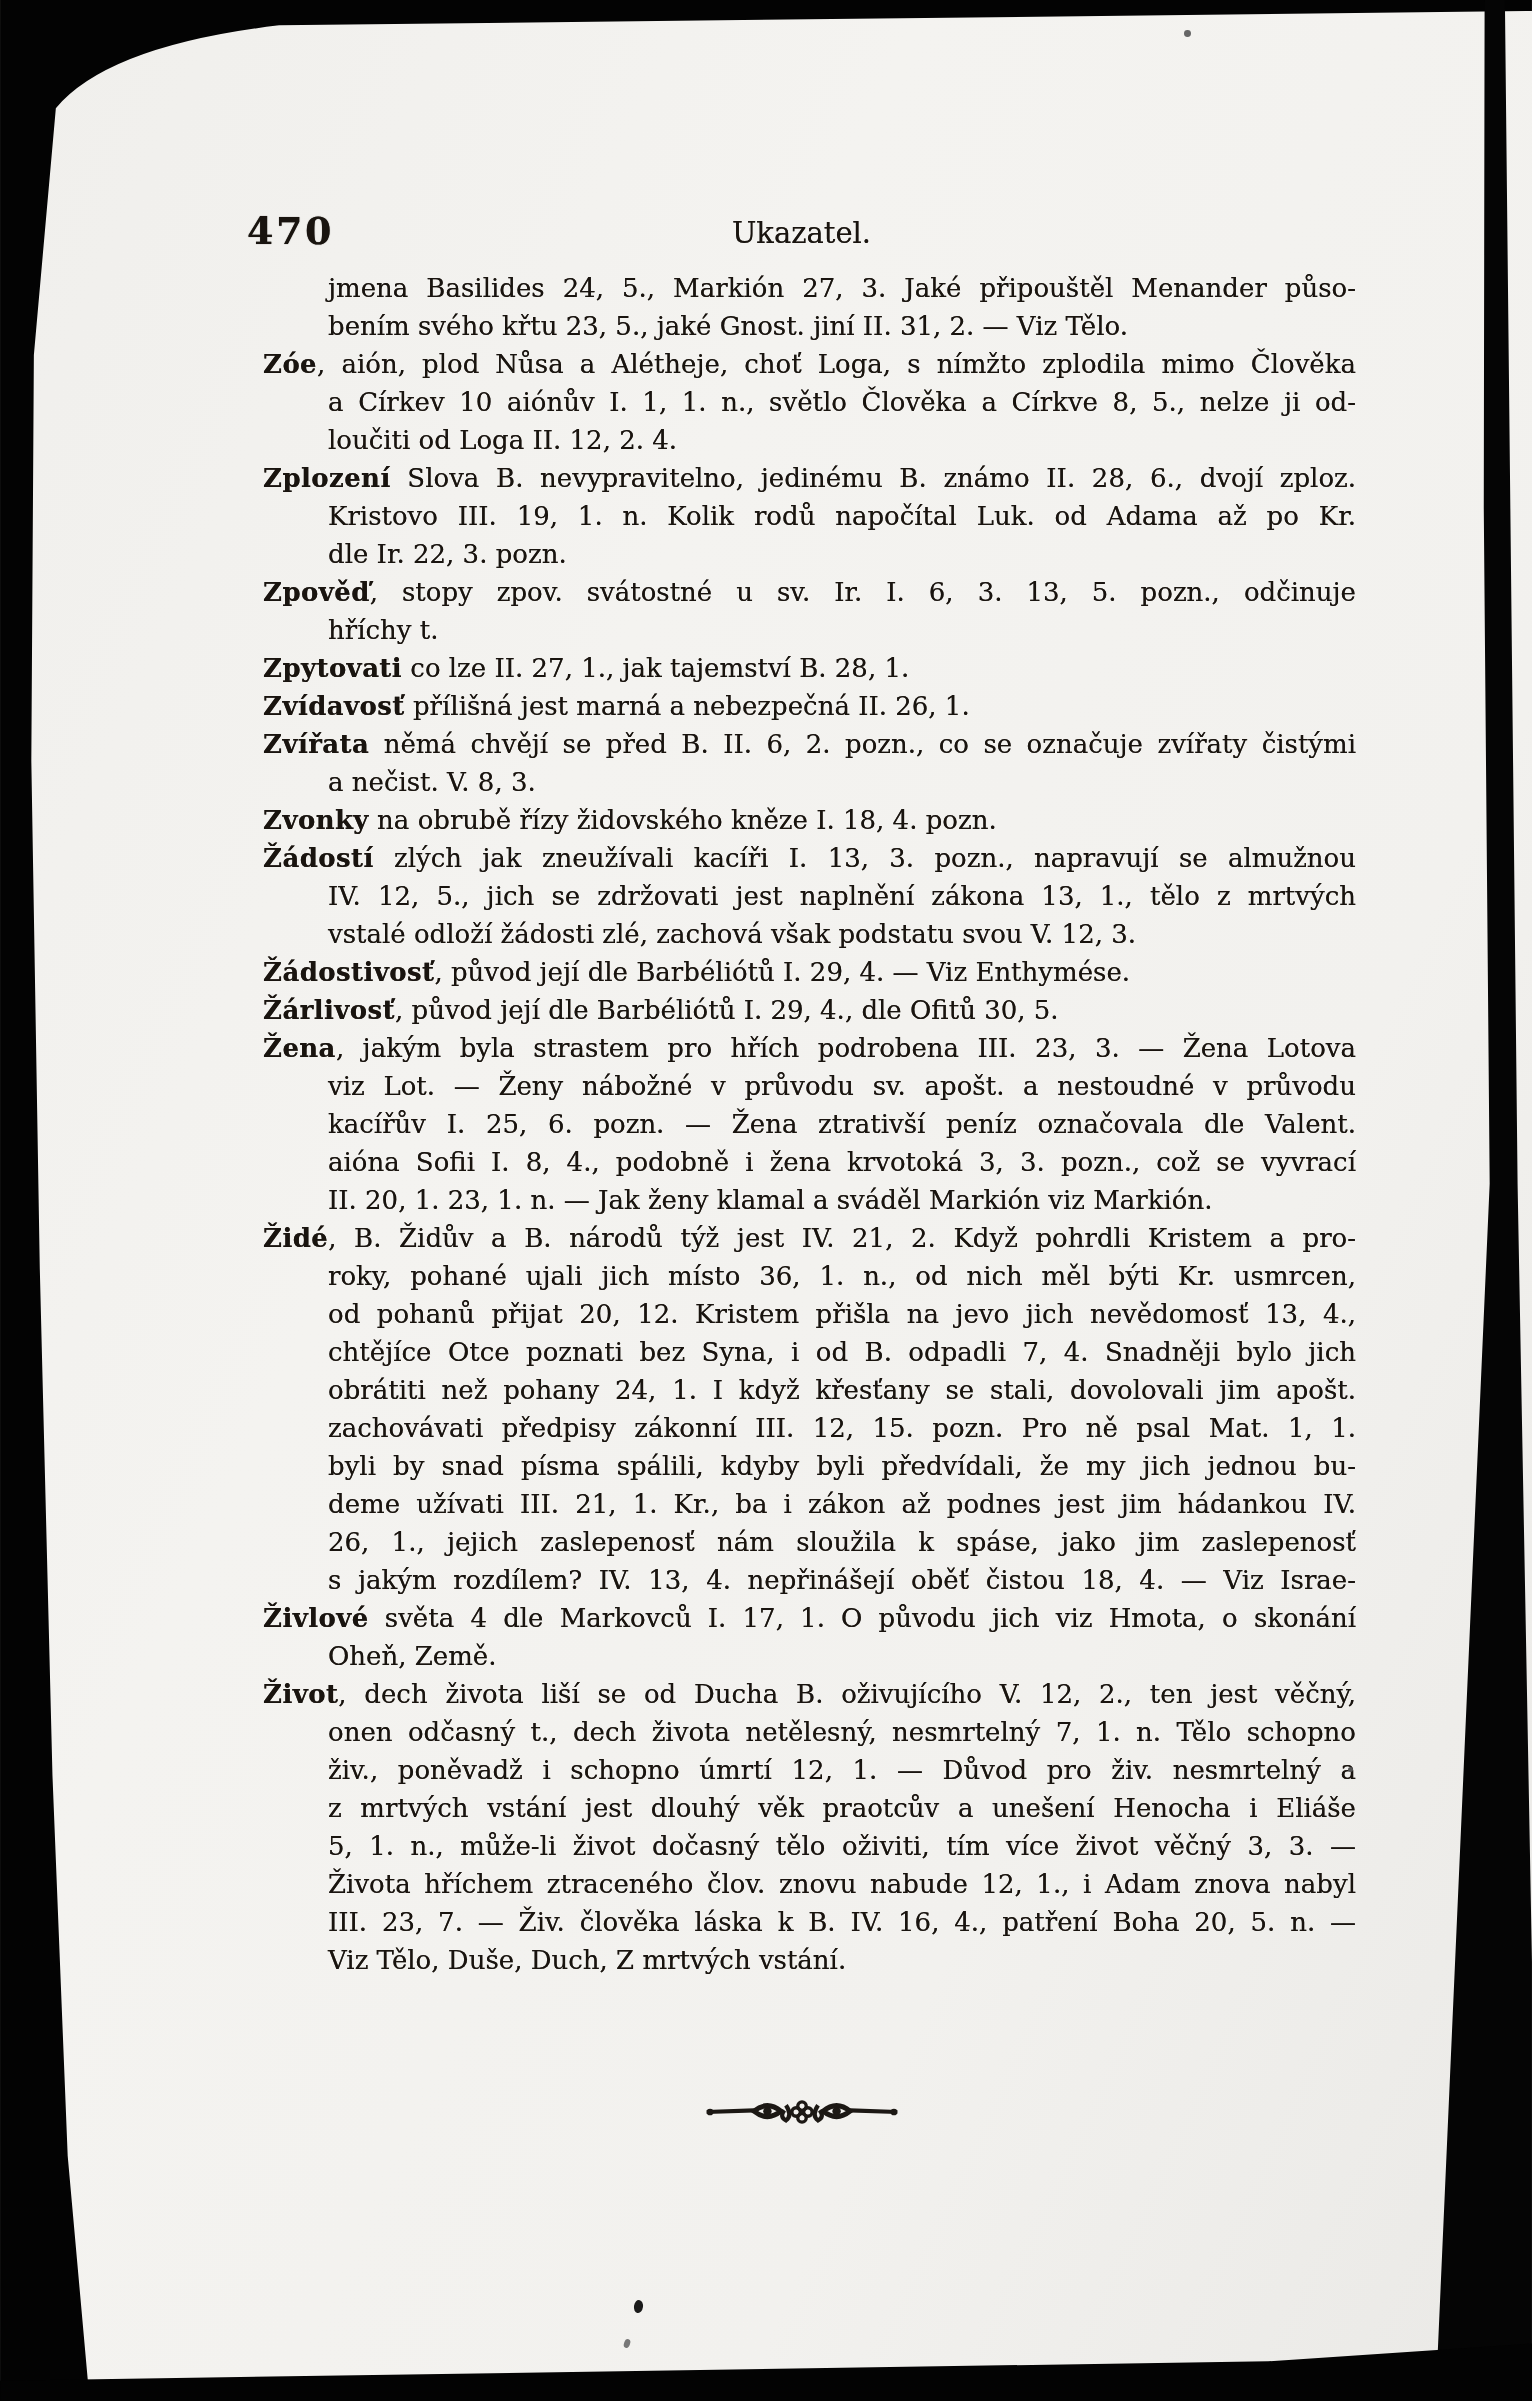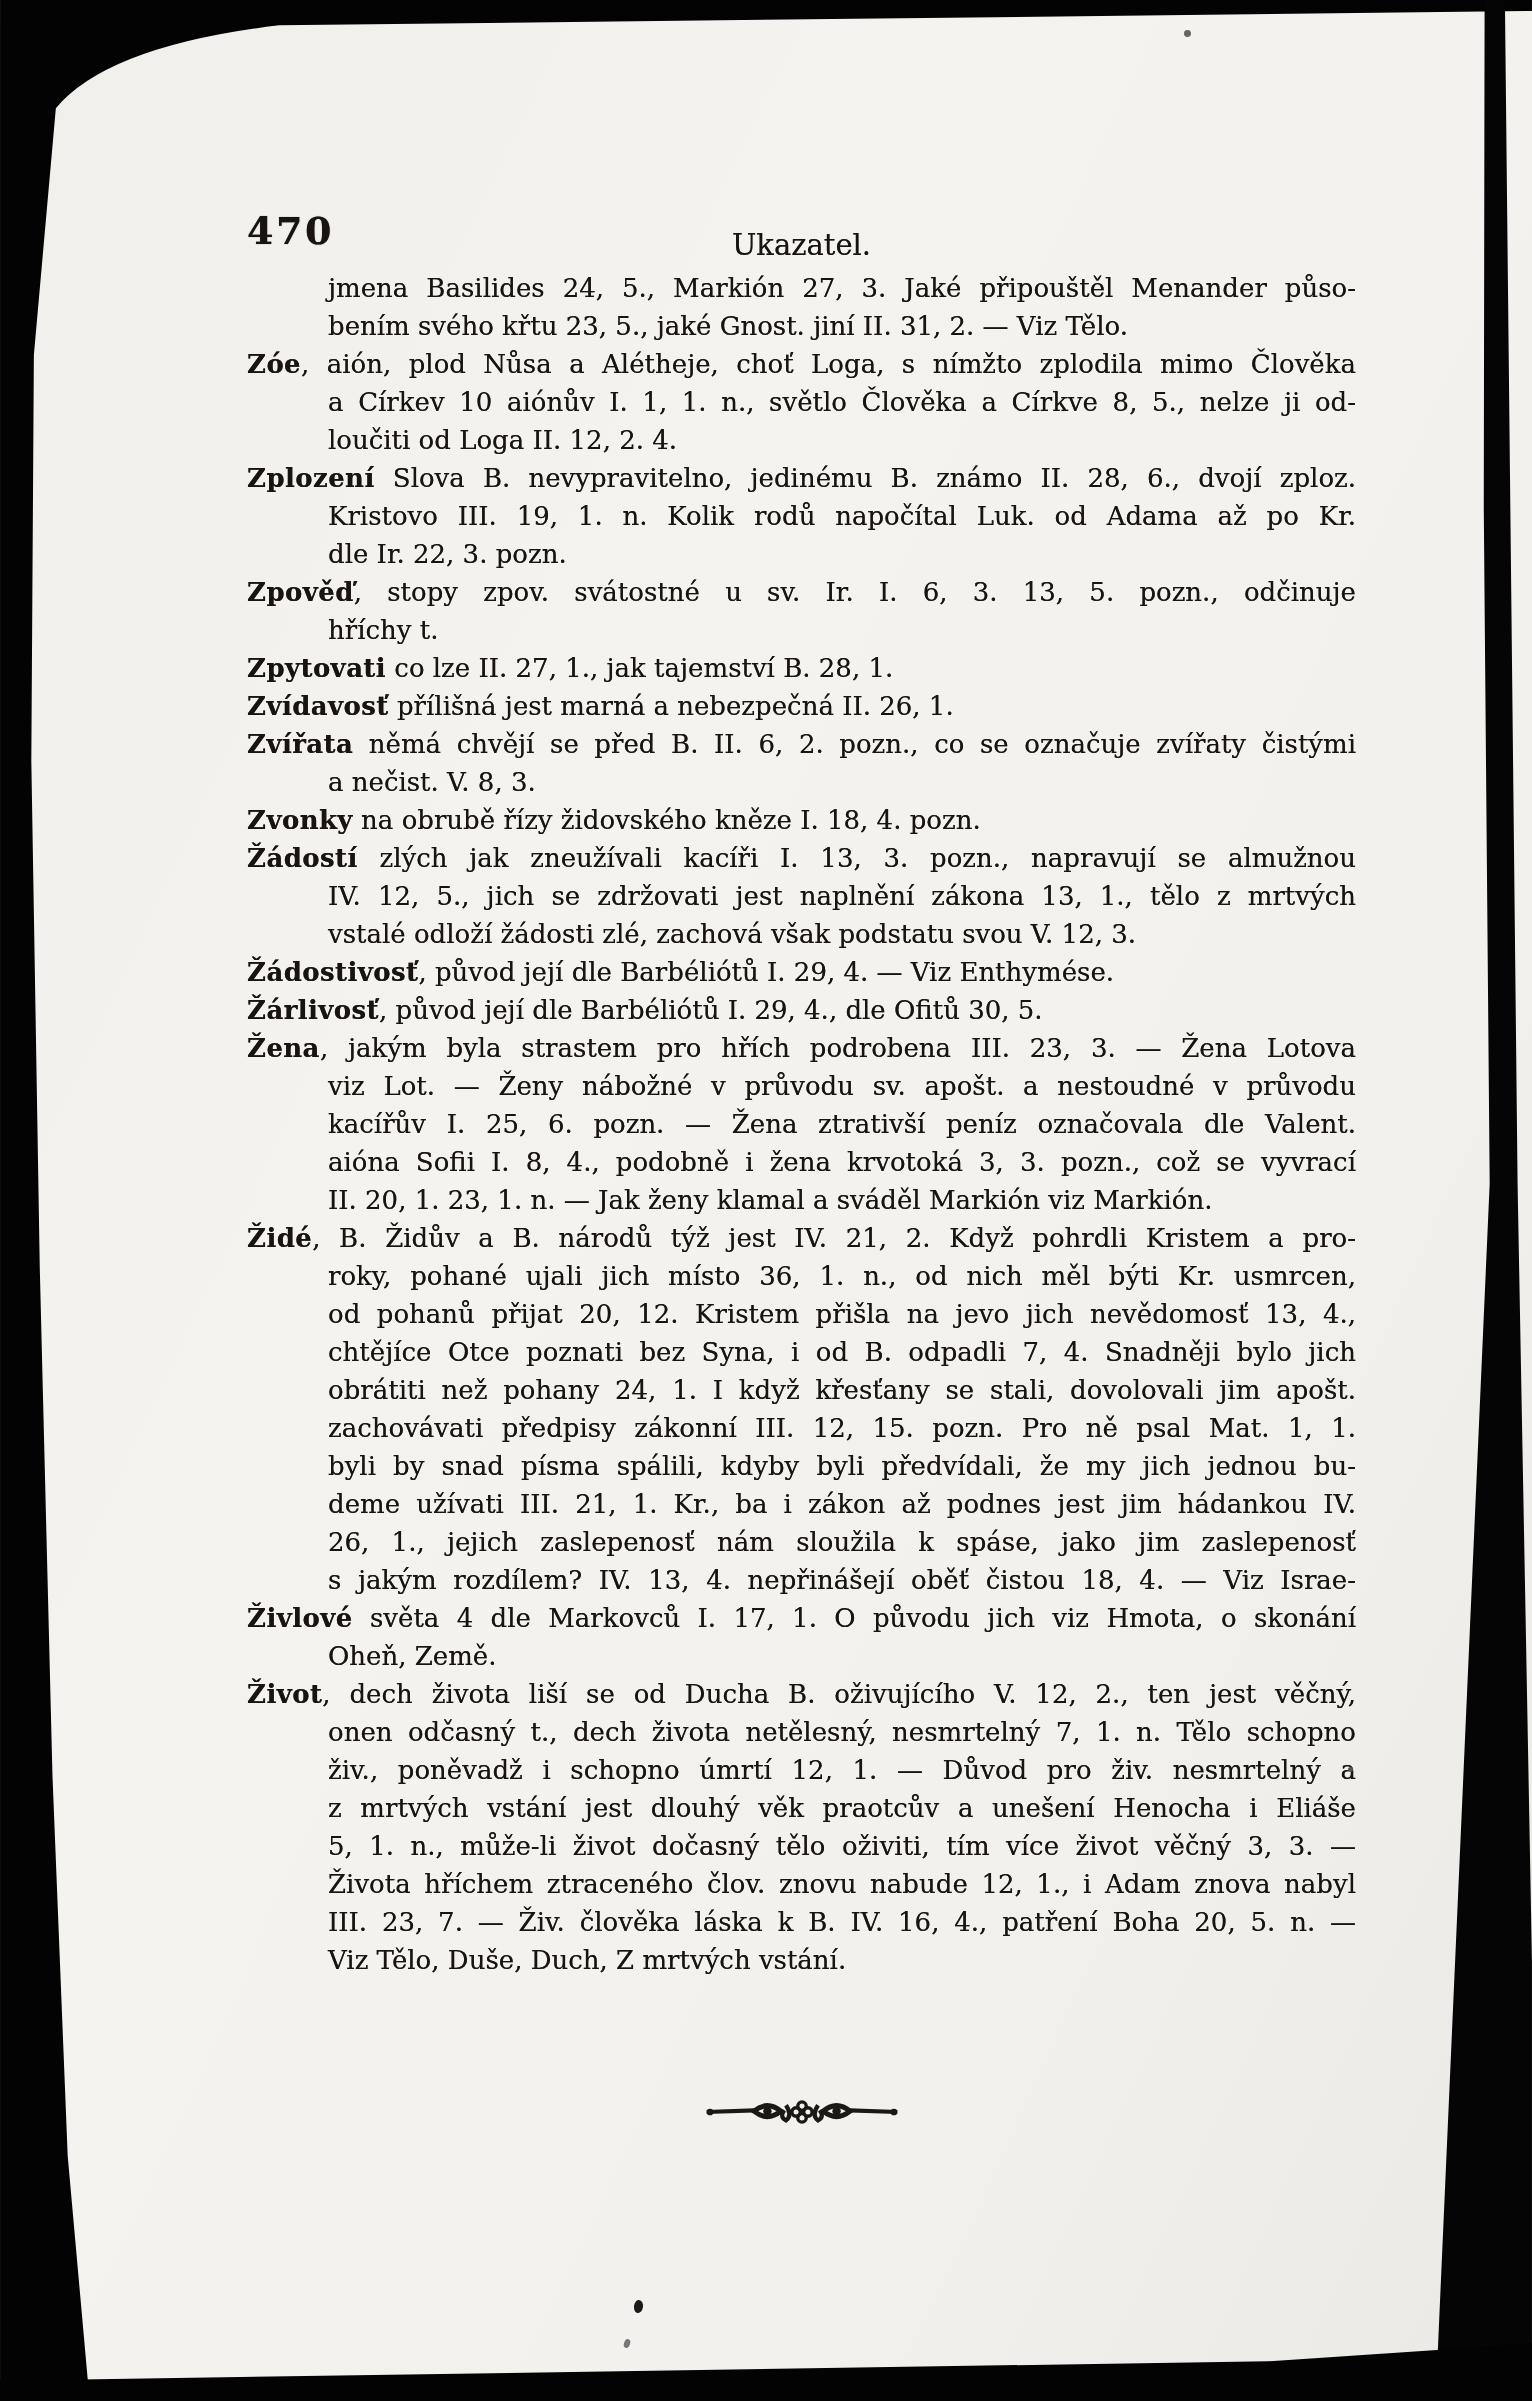--- a/index.html
+++ b/index.html
@@ -13,31 +13,30 @@
   }
   .pagenum{
     position:absolute;left:247px;top:208px;
     font-size:38px;font-weight:bold;letter-spacing:2.5px;
     text-shadow:0 0 0.8px rgba(20,15,10,.8);
   }
   .runhead{
     position:absolute;left:247px;top:216px;width:1109px;
     text-align:center;font-size:29px;
     text-shadow:0 0 0.5px rgba(20,15,10,.7);
-    margin-top:12px;
   }
   .textblock{
     position:absolute;left:247px;top:269px;width:1109px;
     font-size:26px;line-height:38px;
     text-shadow:0 0 0.5px rgba(25,18,12,.75);
   }
   .line{height:38px;overflow:visible;}
   .line.c{padding-left:81px;}
   .line.j{text-align:justify;text-align-last:justify;}
-  .line b{font-weight:bold;letter-spacing:0.4px;}
+  .line b{font-weight:bold;letter-spacing:0.4px;margin-left:16px;}
   .ornament{
     position:absolute;left:247px;top:2095px;width:1109px;
     text-align:center;
   }
   .speck{position:absolute;border-radius:50%;}
   .s1{left:634px;top:2300px;width:8.5px;height:12.7px;background:#1a1a1a;transform:rotate(8deg);}
   .s2{left:624px;top:2339px;width:6px;height:9.3px;background:#777;transform:rotate(20deg);}
   .s3{left:1348px;top:1767px;width:5px;height:5px;background:#555;}
   .s4{left:1184px;top:30px;width:6.8px;height:6.8px;background:#666;}
   .borders{position:absolute;left:0;top:0;pointer-events:none;}

